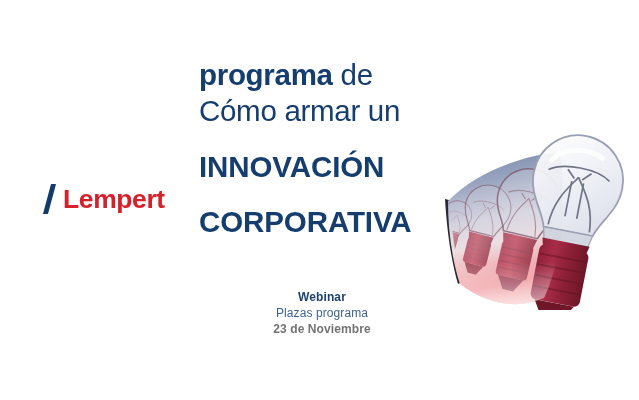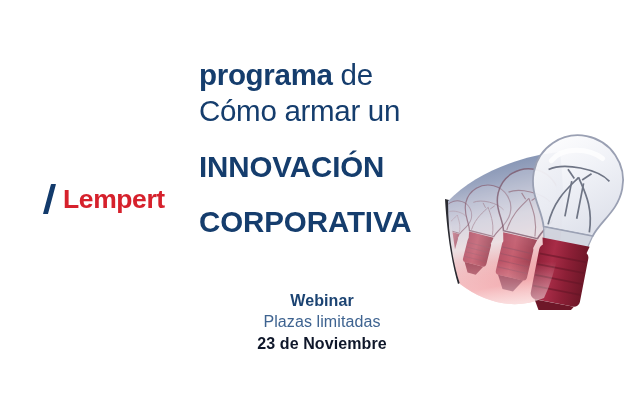--- a/index.html
+++ b/index.html
@@ -77,24 +77,24 @@
 
   
   .info {
     position: absolute;
     left: 222px;
     top: 290px;
     width: 200px;
     text-align: center;
     line-height: 1.33;
   }
-  .info-line { font-size: 16px; white-space: nowrap; }
+  .info-line { font-size: 12px; white-space: nowrap; }
   .info-webinar { font-weight: 700; color: #1b4372; letter-spacing: 0.1px; }
   .info-plazas  { font-weight: 400; color: #3e6390; letter-spacing: 0.1px; }
-  .info-fecha   { font-weight: 700; color: #0f172a; letter-spacing: 0.1px; }
+  .info-fecha   { font-weight: 700; color: #737373; letter-spacing: 0.1px; }
 
   
   .artwork {
     position: absolute;
     left: 414px;
     top: 70px;
     width: 225px;
     height: 240px;
   }
   .artwork svg { display: block; width: 100%; height: 100%; }
@@ -111,21 +111,21 @@
 
   <div class="headline">
     <div class="headline-line line-2"><span class="w-bold">programa</span><span class="w-light"> de</span></div>
     <div class="headline-line line-1">Cómo armar un</div>
     <div class="headline-line line-3">INNOVACIÓN</div>
     <div class="headline-line line-4">CORPORATIVA</div>
   </div>
 
   <div class="info">
     <div class="info-line info-webinar">Webinar</div>
-    <div class="info-line info-plazas">Plazas limitadas</div>
+    <div class="info-line info-plazas">Plazas programa</div>
     <div class="info-line info-fecha">23 de Noviembre</div>
   </div>
 
   <div class="artwork">
     <svg viewBox="0 0 225 240" xmlns="http://www.w3.org/2000/svg">
       <defs>
 
         <linearGradient id="panelGrad" x1="0.42" y1="0" x2="0.58" y2="1">
           <stop offset="0%" stop-color="#7b8cae"></stop>
           <stop offset="18%" stop-color="#9aa5c0"></stop>

